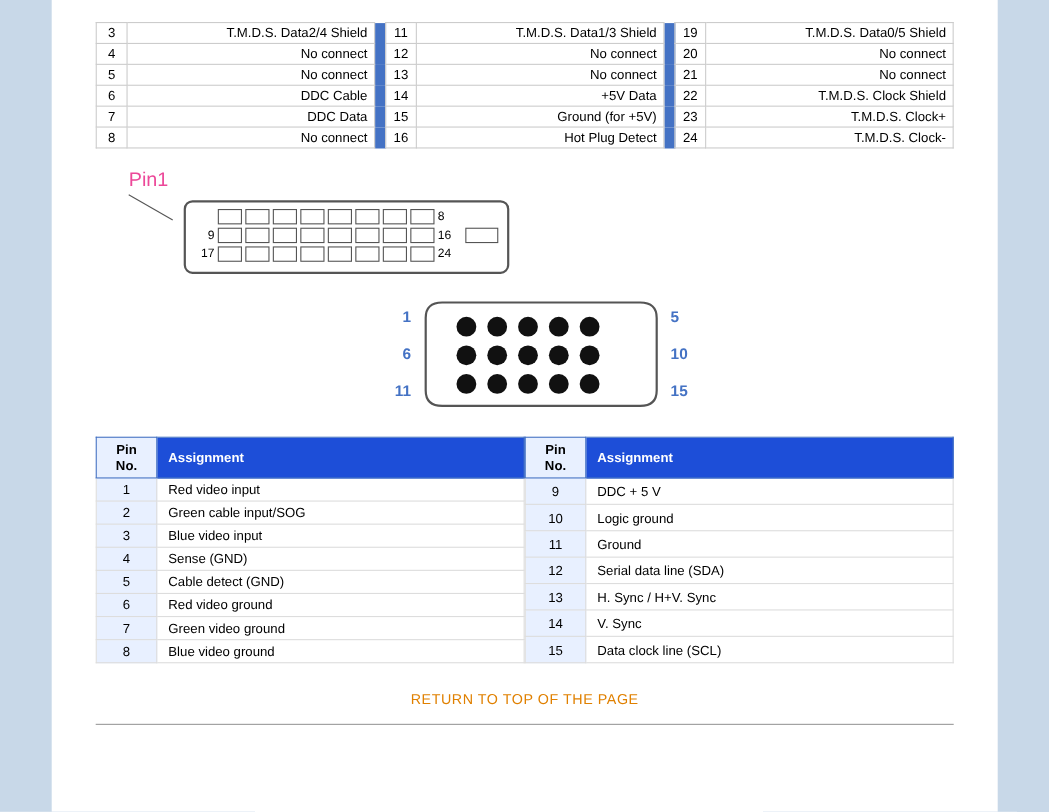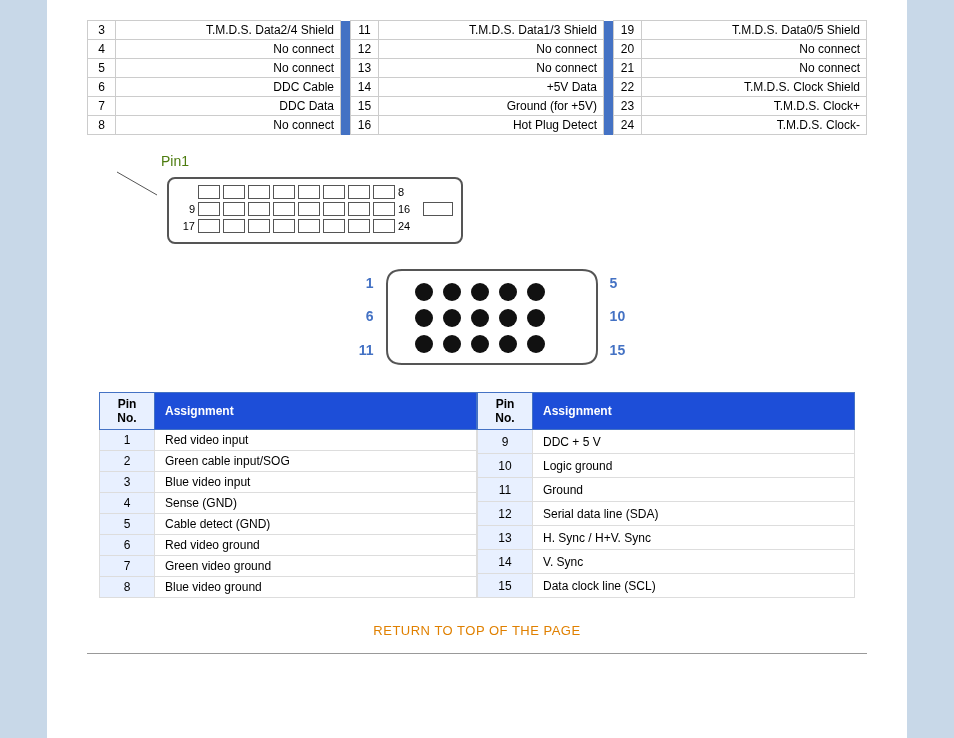--- a/index.html
+++ b/index.html
@@ -41,24 +41,23 @@
       width: 10px;
       border: none;
       padding: 0;
     }
 
     
     .connector-section {
       margin: 10px 0 18px 30px;
     }
     .pin1-label {
-      font-size: 14px;
+      font-size: 18px;
       margin-bottom: 4px;
-      color: #4d7c0f;
-      margin-left: 44px;
+      color: #ec4899;
     }
     .dvi-connector-body {
       border: 2px solid #555;
       border-radius: 8px;
       padding: 6px 8px;
       display: inline-block;
       position: relative;
       background: white;
     }
     .connector-row {
@@ -118,21 +117,21 @@
     .dsub-side-labels span {
       font-size: 14px;
       font-weight: bold;
       color: #4472C4;
       display: block;
       line-height: 1.8;
     }
 
     
     .assignment-section {
-      margin: 20px 12px;
+      margin: 20px 0;
     }
     .assign-tables {
       display: flex;
       gap: 0;
       width: 100%;
     }
     .assign-table {
       border-collapse: collapse;
       flex: 1;
     }

